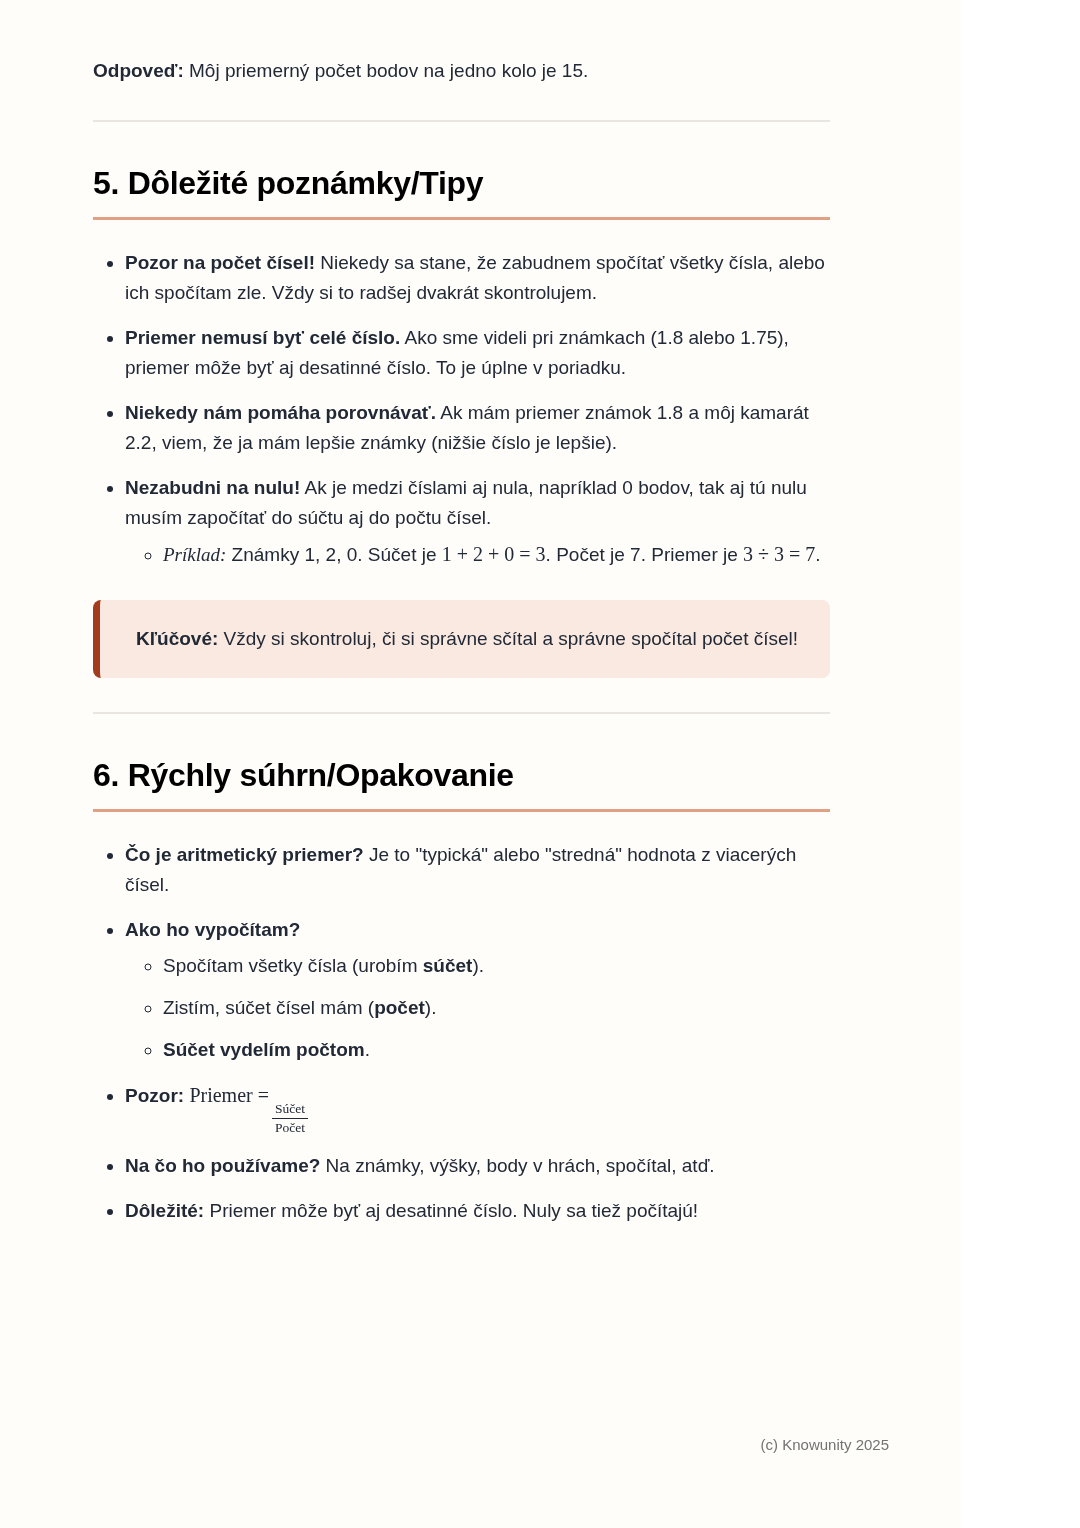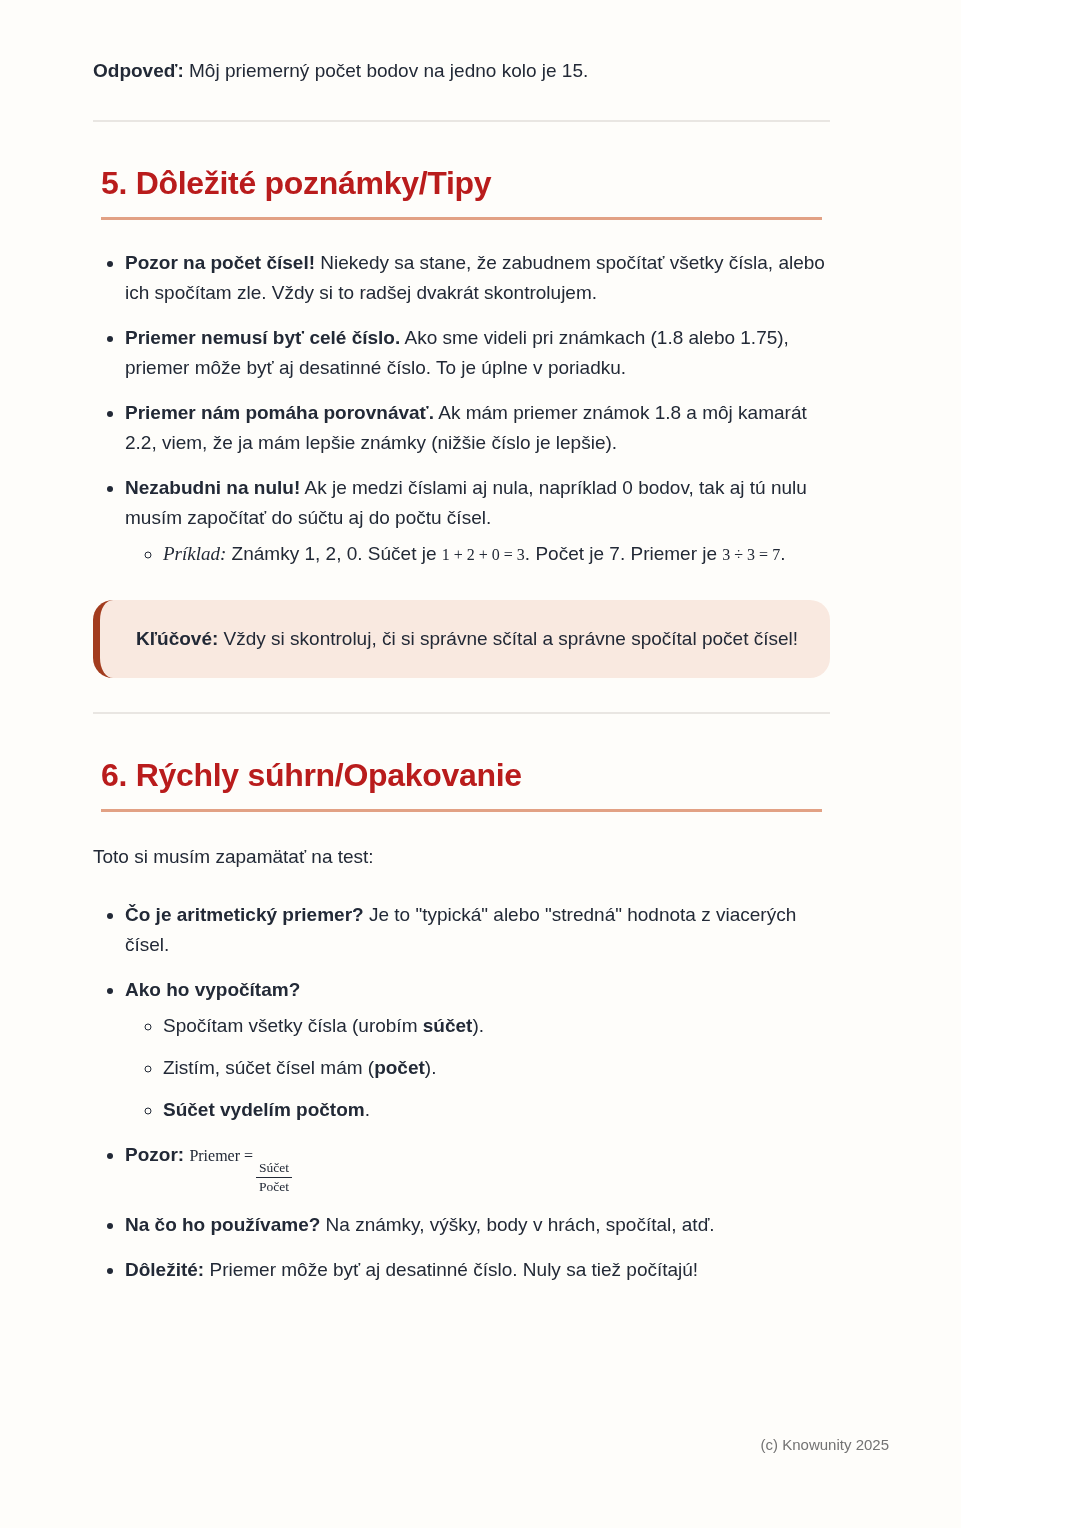--- a/index.html
+++ b/index.html
@@ -29,64 +29,64 @@
     width: 737px;
   }
   .body-line { margin: 0; font-size: 19px; line-height: 30px; }
   .body-line strong, .bullets strong, .callout strong { font-weight: 700; }
   .divider {
     border: none;
     border-top: 2px solid #e9e6e2;
     margin: 34px 0 0;
   }
   .section-heading {
-    margin: 40px 8px 0;
+    margin: 40px 0 0;
     font-size: 32px;
     line-height: 42px;
     font-weight: 700;
-    color: #b91c1c;
+    color: #000000;
     letter-spacing: -0.3px;
     padding-bottom: 13px;
     border-bottom: 3px solid #e2a184;
   }
   .bullets {
     margin: 28px 0 0;
     padding-left: 32px;
     font-size: 19px;
     line-height: 30px;
   }
   .bullets > li { margin-bottom: 15px; }
   .bullets.sub {
     margin: 6px 0 0;
     padding-left: 38px;
   }
   .bullets.sub > li { margin-bottom: 12px; }
   .circle-list { list-style-type: circle; }
   .example-label { font-style: italic; font-family: Liberation Serif, serif; }
   .math {
     font-family: "Liberation Serif", "DejaVu Serif", serif;
-    font-size: 16px;
+    font-size: 20px;
   }
   .frac {
     display: inline-flex;
     flex-direction: column;
     align-items: center;
     vertical-align: -11px;
     font-family: "Liberation Serif", "DejaVu Serif", serif;
     font-size: 13.5px;
     line-height: 1.2;
     margin-left: 3px;
   }
   .frac .num { border-bottom: 1px solid #222936; padding: 0 3px 1px; }
   .frac .den { padding-top: 1px; }
   .callout {
     margin-top: 30px;
     background: #f9e9e0;
     border-left: 7px solid #a23c1e;
-    border-radius: 20px;
+    border-radius: 8px;
     padding: 20px 30px 20px 36px;
   }
   .callout-text {
     margin: 0;
     font-size: 19px;
     line-height: 38px;
     text-align: justify;
   }
   .intro { margin: 30px 0 0; font-size: 19px; line-height: 30px; }
   .footer {
@@ -109,37 +109,36 @@
 
     <p class="body-line"><strong>Odpoveď:</strong> <span>Môj priemerný počet bodov na jedno kolo je 15.</span></p>
 
     <hr class="divider">
 
     <h2 class="section-heading">5. Dôležité poznámky/Tipy</h2>
 
     <ul class="bullets">
       <li><strong>Pozor na počet čísel!</strong> <span>Niekedy sa stane, že zabudnem spočítať všetky čísla, alebo ich spočítam zle. Vždy si to radšej dvakrát skontrolujem.</span></li>
       <li><strong>Priemer nemusí byť celé číslo.</strong> <span>Ako sme videli pri známkach (1.8 alebo 1.75), priemer môže byť aj desatinné číslo. To je úplne v poriadku.</span></li>
-      <li><strong>Priemer nám pomáha porovnávať.</strong> <span>Ak mám priemer známok 1.8 a môj kamarát 2.2, viem, že ja mám lepšie známky (nižšie číslo je lepšie).</span></li>
+      <li><strong>Niekedy nám pomáha porovnávať.</strong> <span>Ak mám priemer známok 1.8 a môj kamarát 2.2, viem, že ja mám lepšie známky (nižšie číslo je lepšie).</span></li>
       <li><strong>Nezabudni na nulu!</strong> <span>Ak je medzi číslami aj nula, napríklad 0 bodov, tak aj tú nulu musím započítať do súčtu aj do počtu čísel.</span>
         <ul class="bullets sub circle-list">
           <li><em class="example-label">Príklad:</em> <span>Známky 1, 2, 0. Súčet je</span> <span class="math">1 + 2 + 0 = 3</span><span>. Počet je 7. Priemer je</span> <span class="math">3 ÷ 3 = 7</span><span>.</span></li>
         </ul>
       </li>
     </ul>
 
     <aside class="callout">
       <p class="callout-text"><strong>Kľúčové:</strong> <span>Vždy si skontroluj, či si správne sčítal a správne spočítal počet čísel!</span></p>
     </aside>
 
     <hr class="divider">
 
     <h2 class="section-heading">6. Rýchly súhrn/Opakovanie</h2>
 
-    <p class="intro">Toto si musím zapamätať na test:</p>
 
     <ul class="bullets">
       <li><strong>Čo je aritmetický priemer?</strong> <span>Je to "typická" alebo "stredná" hodnota z viacerých čísel.</span></li>
       <li><strong>Ako ho vypočítam?</strong>
         <ul class="bullets sub">
           <li><span>Spočítam všetky čísla (urobím </span><strong>súčet</strong><span>).</span></li>
           <li><span>Zistím, súčet čísel mám (</span><strong>počet</strong><span>).</span></li>
           <li><span></span><strong>Súčet vydelím počtom</strong><span>.</span></li>
         </ul>
       </li>

